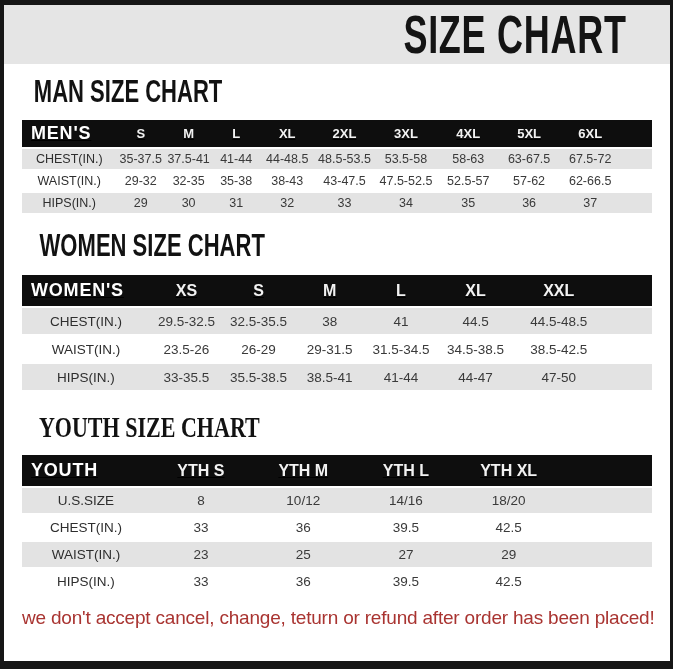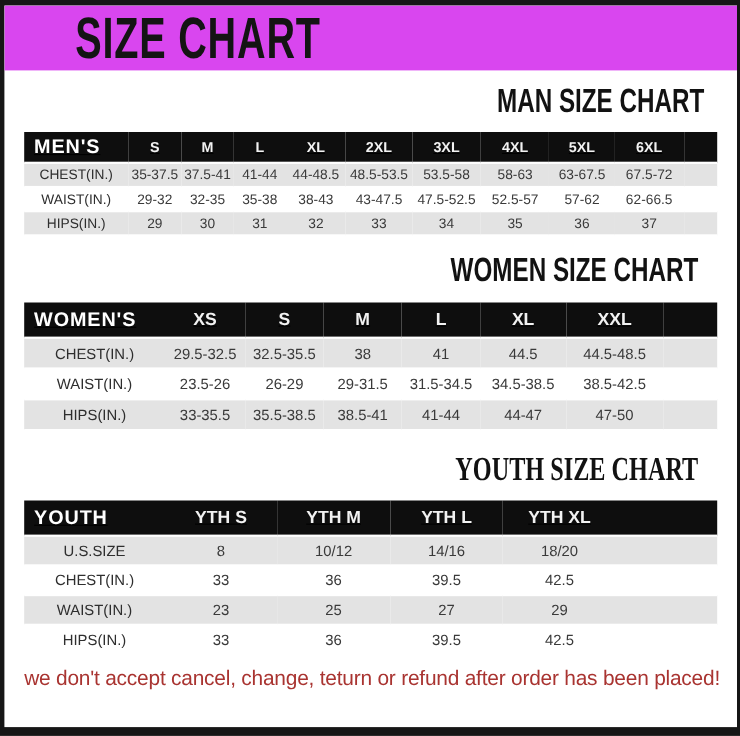--- a/index.html
+++ b/index.html
@@ -5,28 +5,28 @@
   html,body{margin:0;padding:0;background:#ffffff;}
   .frame{
     position:relative;width:673px;height:669px;background:#161616;
     font-family:"Liberation Sans", sans-serif;overflow:hidden;
   }
   .content{
     position:absolute;top:5px;left:4px;right:3px;bottom:8px;
     background:#ffffff;overflow:hidden;
   }
   .banner{
-    height:59px;background:#d946ef;display:flex;align-items:center;justify-content:flex-start;padding-left:21px;
+    height:59px;background:#e5e5e5;display:flex;align-items:center;justify-content:flex-end;padding-left:21px;
   }
   .banner-title{
     display:inline-block;color:#141414;font-size:50px;font-weight:800;
     transform:scale(0.72,1.06);letter-spacing:1px;white-space:nowrap;
   }
   .section-heading{
-    text-align:right;
+    text-align:left;
   }
   .section-heading span{
     display:inline-block;color:#121212;font-size:29px;font-weight:800;
     transform:scale(0.76,1.05);letter-spacing:0px;white-space:nowrap;
   }
   .heading-man{margin-top:12px;}
   .heading-women{margin-top:15px;}
   .heading-youth{margin-top:19px;font-family:Liberation Serif, serif;}
 
   table{

